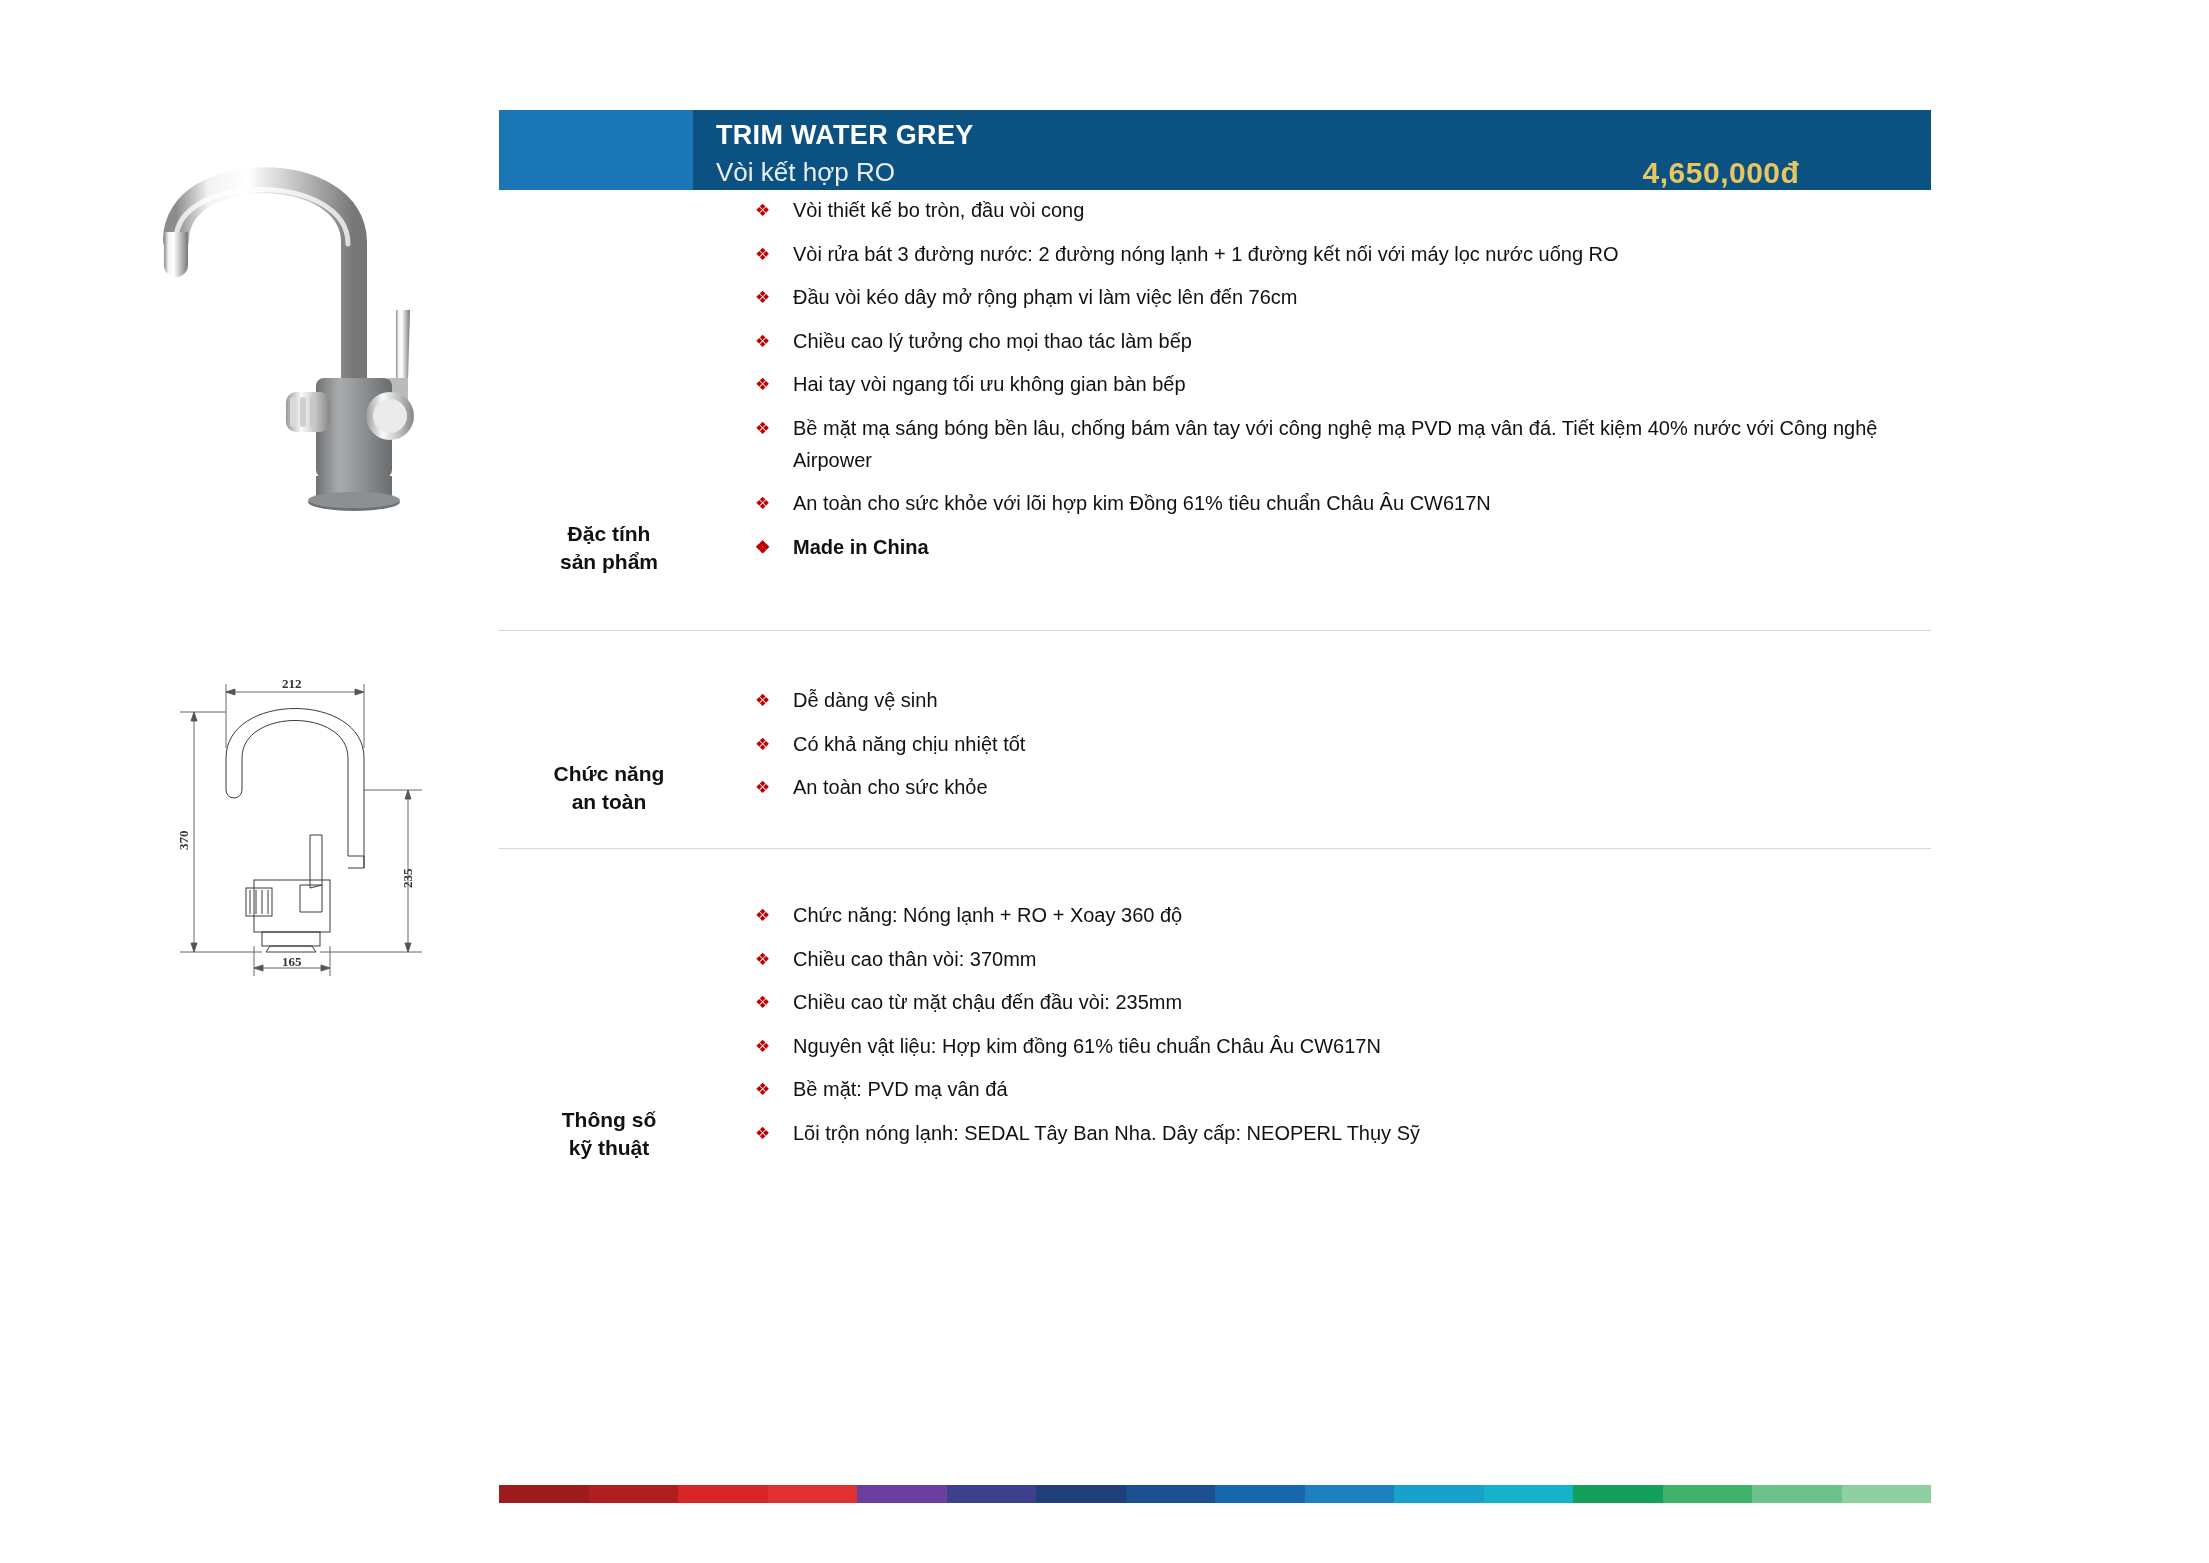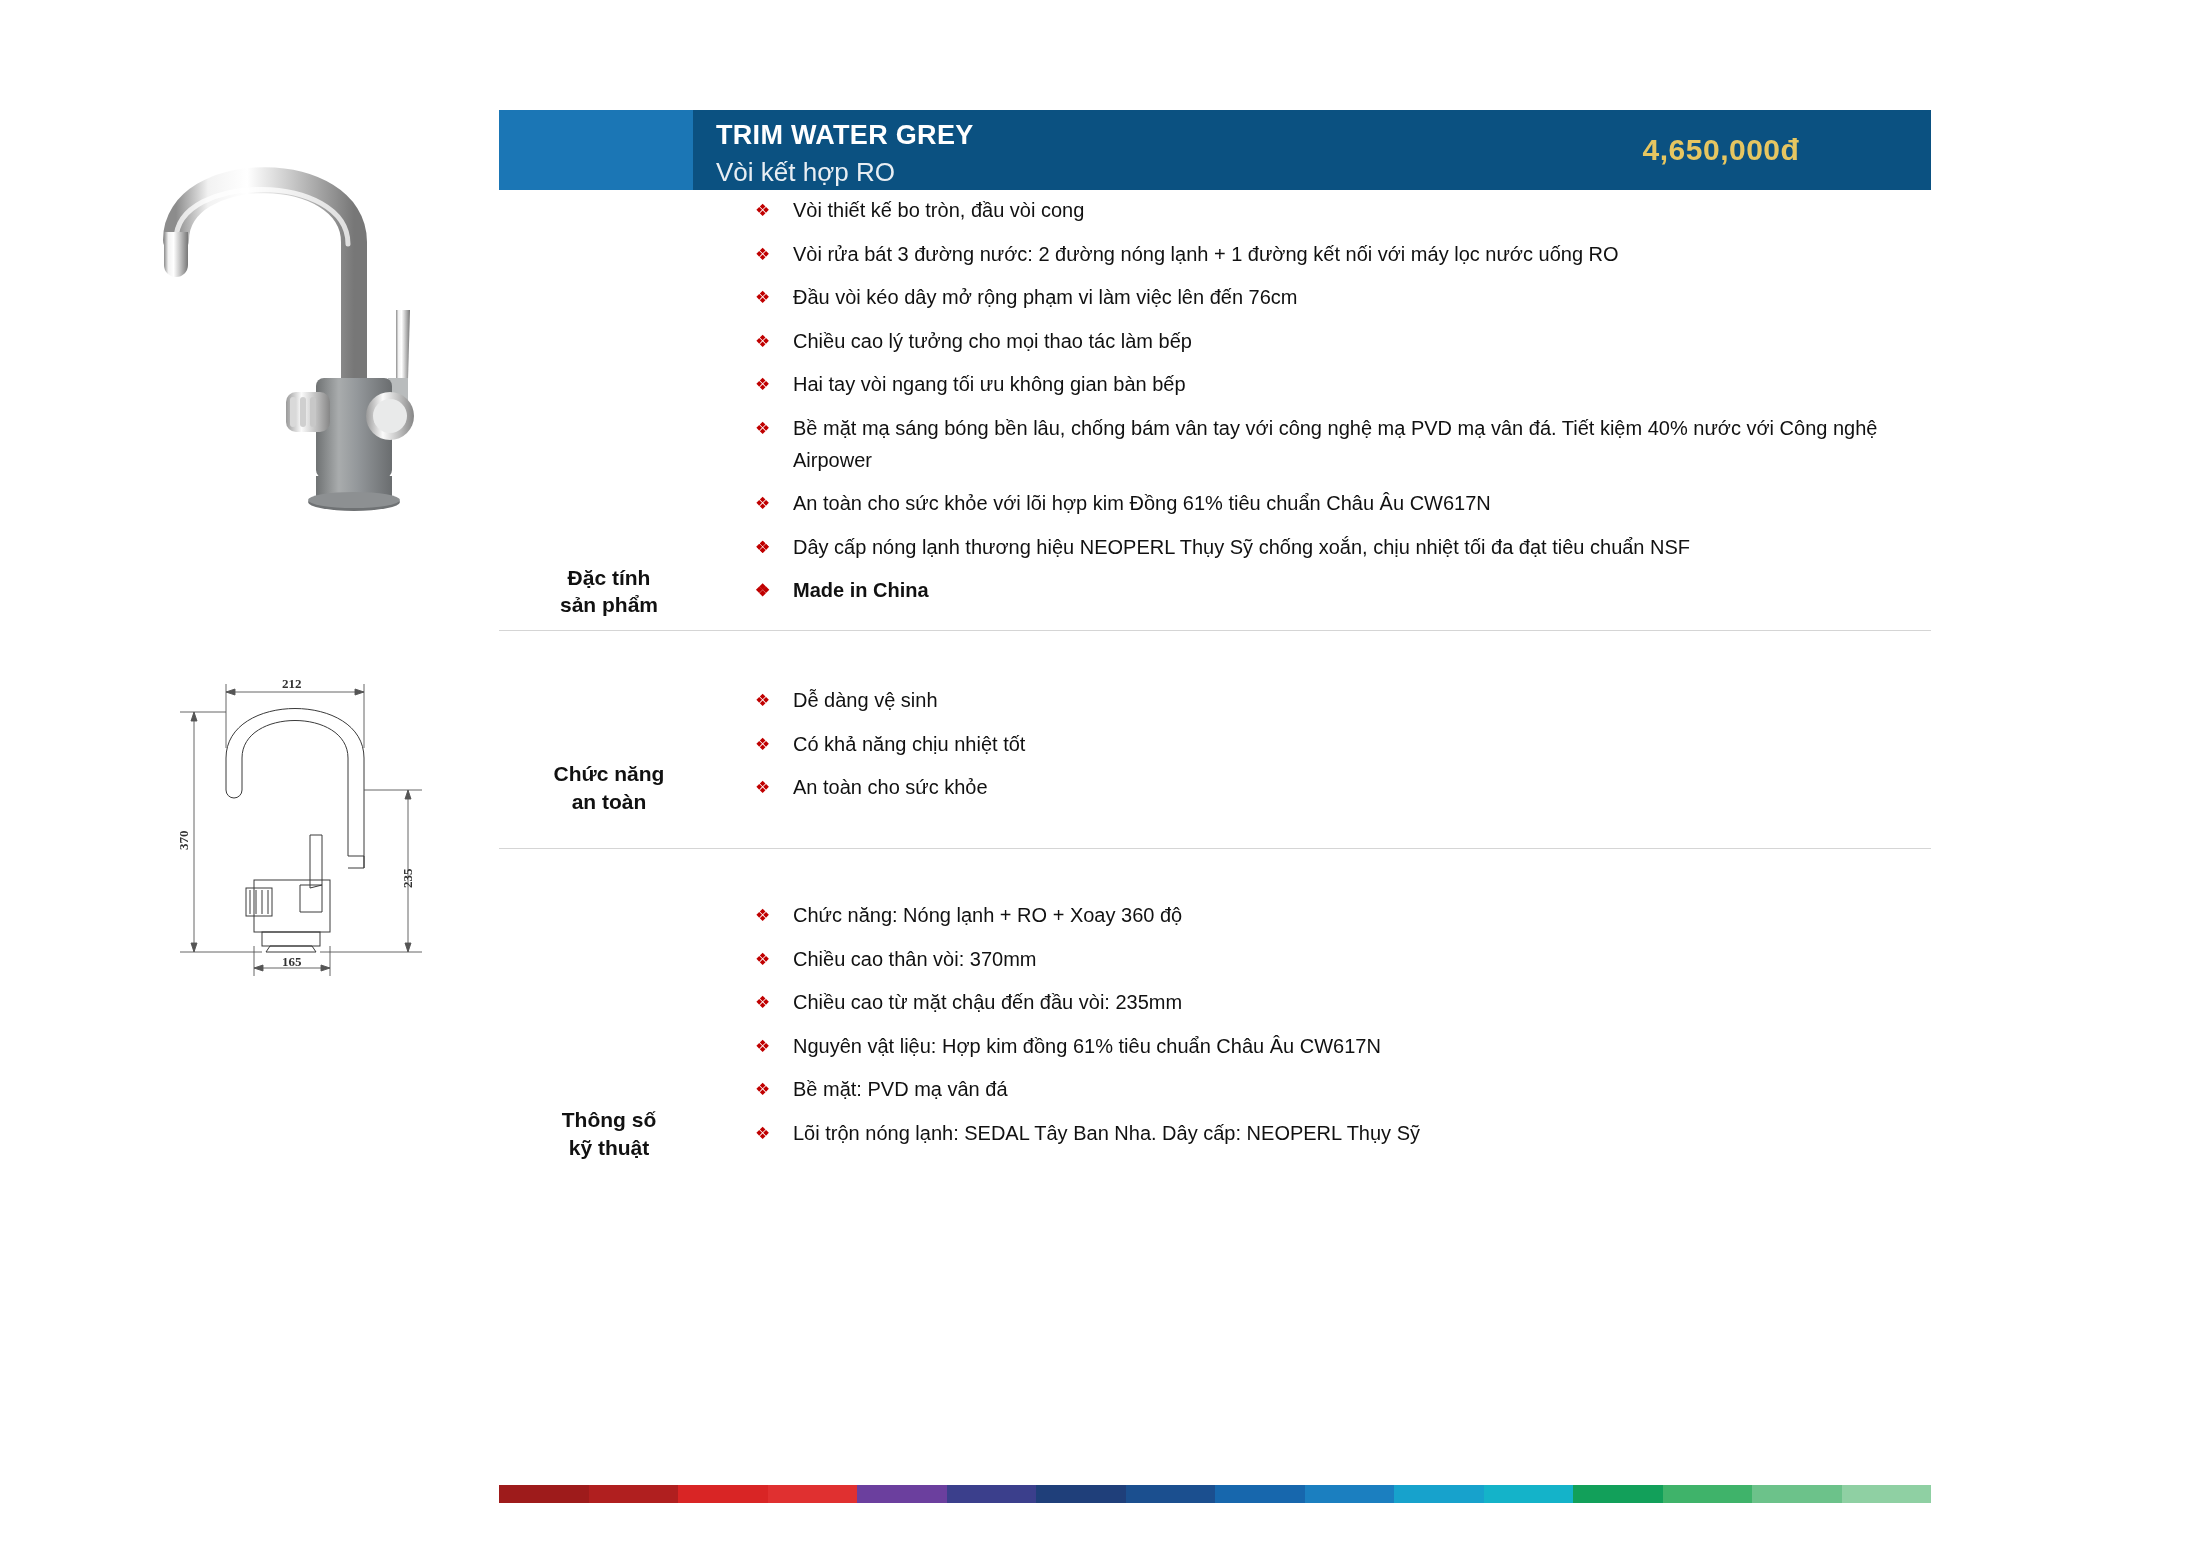--- a/index.html
+++ b/index.html
@@ -162,21 +162,21 @@
   </div>
 
   <div class="right-col">
 
     <div class="header-bar">
       <div class="hdr-accent" style="background: rgb(27, 118, 181);"></div>
       <div class="hdr-title" style="background: rgb(11, 81, 129);">
         <div class="t1">TRIM WATER GREY</div>
         <div class="t2">Vòi kết hợp RO</div>
       </div>
-      <div class="hdr-price" style="background: rgb(11, 81, 129);">
+      <div class="hdr-price" style="background: rgb(11, 81, 129); align-items: flex-end;">
         <span style="color: rgb(230, 198, 97);">4,650,000đ</span>
       </div>
     </div>
 
     <div class="section" style="top:195px;">
       <div class="sec-label">
         <span>
           <span>Đặc tính</span><br>
           <span>sản phẩm</span>
         </span>
@@ -184,21 +184,21 @@
       <div class="sec-body">
         <ul class="bullets">
           <li><span class="bullet" style="color: rgb(192, 0, 0);">❖</span><span>Vòi thiết kế bo tròn, đầu vòi cong</span></li>
           <li><span class="bullet" style="color: rgb(192, 0, 0);">❖</span><span>Vòi rửa bát 3 đường nước: 2 đường nóng lạnh + 1 đường kết nối với máy lọc nước uống RO</span></li>
           <li><span class="bullet" style="color: rgb(192, 0, 0);">❖</span><span>Đầu vòi kéo dây mở rộng phạm vi làm việc lên đến 76cm</span></li>
           <li><span class="bullet" style="color: rgb(192, 0, 0);">❖</span><span>Chiều cao lý tưởng cho mọi thao tác làm bếp</span></li>
           <li><span class="bullet" style="color: rgb(192, 0, 0);">❖</span><span>Hai tay vòi ngang tối ưu không gian bàn bếp</span></li>
           <li><span class="bullet" style="color: rgb(192, 0, 0);">❖</span><span>Bề mặt mạ sáng bóng bền lâu, chống bám vân tay với công nghệ mạ PVD mạ vân đá. Tiết kiệm 40% nước với Công nghệ Airpower</span></li>
           <li><span class="bullet" style="color: rgb(192, 0, 0);">❖</span><span>An toàn cho sức khỏe với lõi hợp kim Đồng 61% tiêu chuẩn Châu Âu CW617N</span></li>
           <li><span class="bullet" style="color: rgb(192, 0, 0);">❖</span></li>
-          <li><span class="bullet" style="color: rgb(192, 0, 0);">❖</span><span>Dây cấp nóng lạnh thương hiệu NEOPERL Thụy Sỹ chống xoắn, chịu nhiệt tối đa đạt tiêu chuẩn NSF</span></li>
+          <li><span class="bullet" style="color: rgb(192, 0, 0);">❖</span></li>
           <li class="bold"><span class="bullet" style="color: rgb(192, 0, 0);">❖</span><span>Made in China</span></li>
         </ul>
       </div>
     </div>
 
     <div class="divider" style="top:630px;"></div>
 
     <div class="section" style="top:685px;">
       <div class="sec-label">
         <span>

